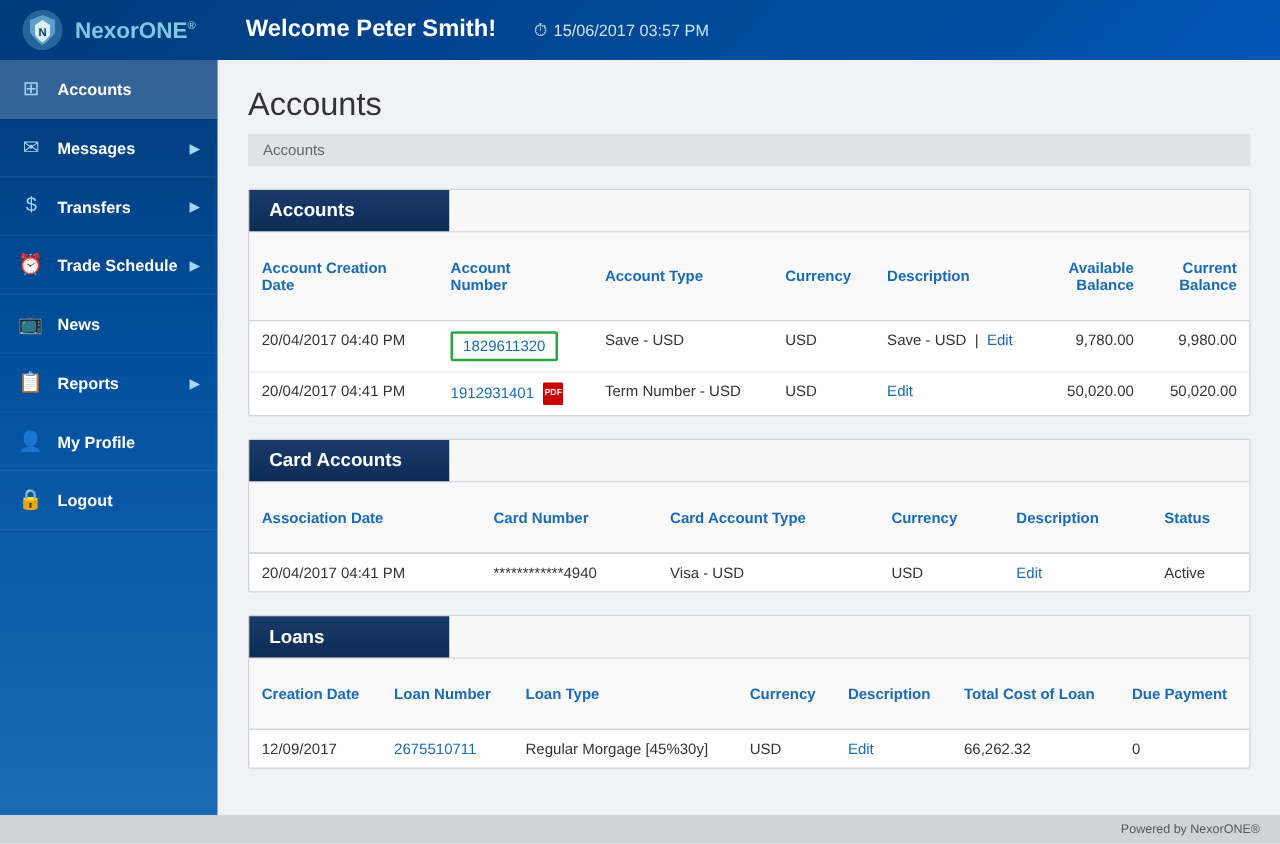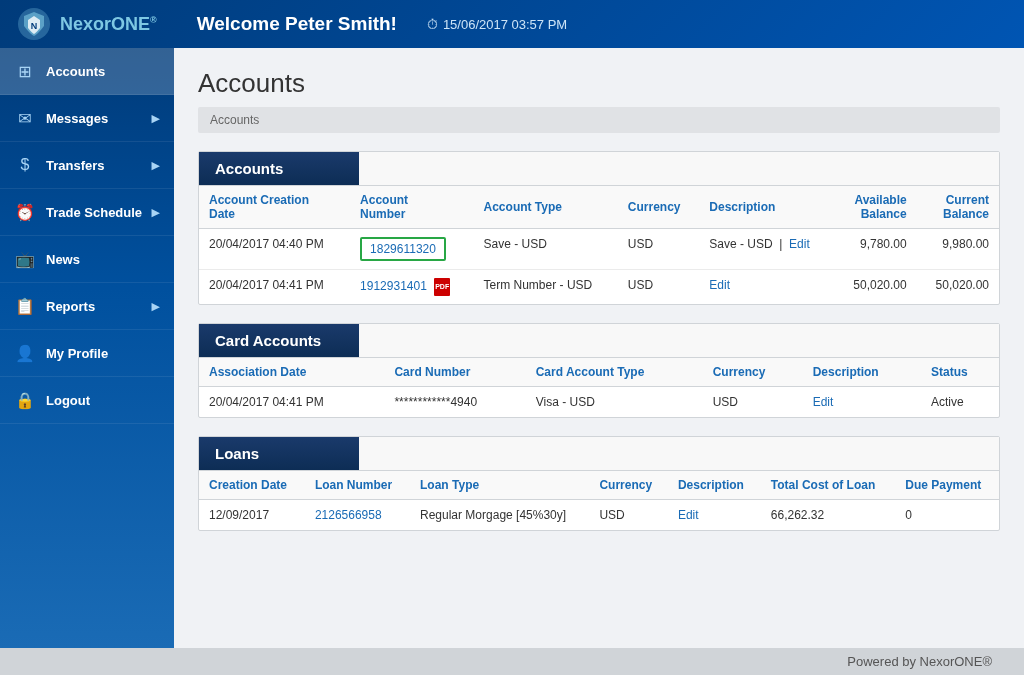--- a/index.html
+++ b/index.html
@@ -146,21 +146,21 @@
 
     
     table {
       width: 100%;
       border-collapse: collapse;
     }
     th {
       color: #1a6bb5;
       font-size: 12px;
       font-weight: bold;
-      padding: 7px 10px;
+      padding: 21px 10px;
       text-align: left;
       border-bottom: 1px solid #d0d4d8;
       background: #f9f9f9;
     }
     td {
       padding: 8px 10px;
       font-size: 12px;
       color: #333;
       border-bottom: 1px solid #ebebeb;
       vertical-align: top;
@@ -177,22 +177,22 @@
       border: 2px solid #28a745;
       padding: 3px 8px;
       display: inline-block;
       border-radius: 2px;
     }
 
     
     .footer {
       background: #d0d4d8;
       text-align: right;
-      padding: 6px 32px;
-      font-size: 13px;
+      padding: 6px 16px;
+      font-size: 10px;
       color: #555;
       flex-shrink: 0;
     }
 
     .pdf-icon {
       display: inline-block;
       width: 16px;
       height: 18px;
       background: #cc0000;
       color: white;
@@ -369,21 +369,21 @@
             <th>Currency</th>
             <th>Description</th>
             <th>Total Cost of Loan</th>
             <th>Due Payment</th>
           </tr>
         </thead>
         <tbody>
           <tr>
             <td>12/09/2017</td>
             <td>
-              <a class="link-blue">2126566958</a>
+              <a class="link-blue">2675510711</a>
             </td>
             <td>Regular Morgage [45%30y]</td>
             <td>USD</td>
             <td>
               <a class="link-blue">Edit</a>
             </td>
             <td>66,262.32</td>
             <td>0</td>
           </tr>
         </tbody>

